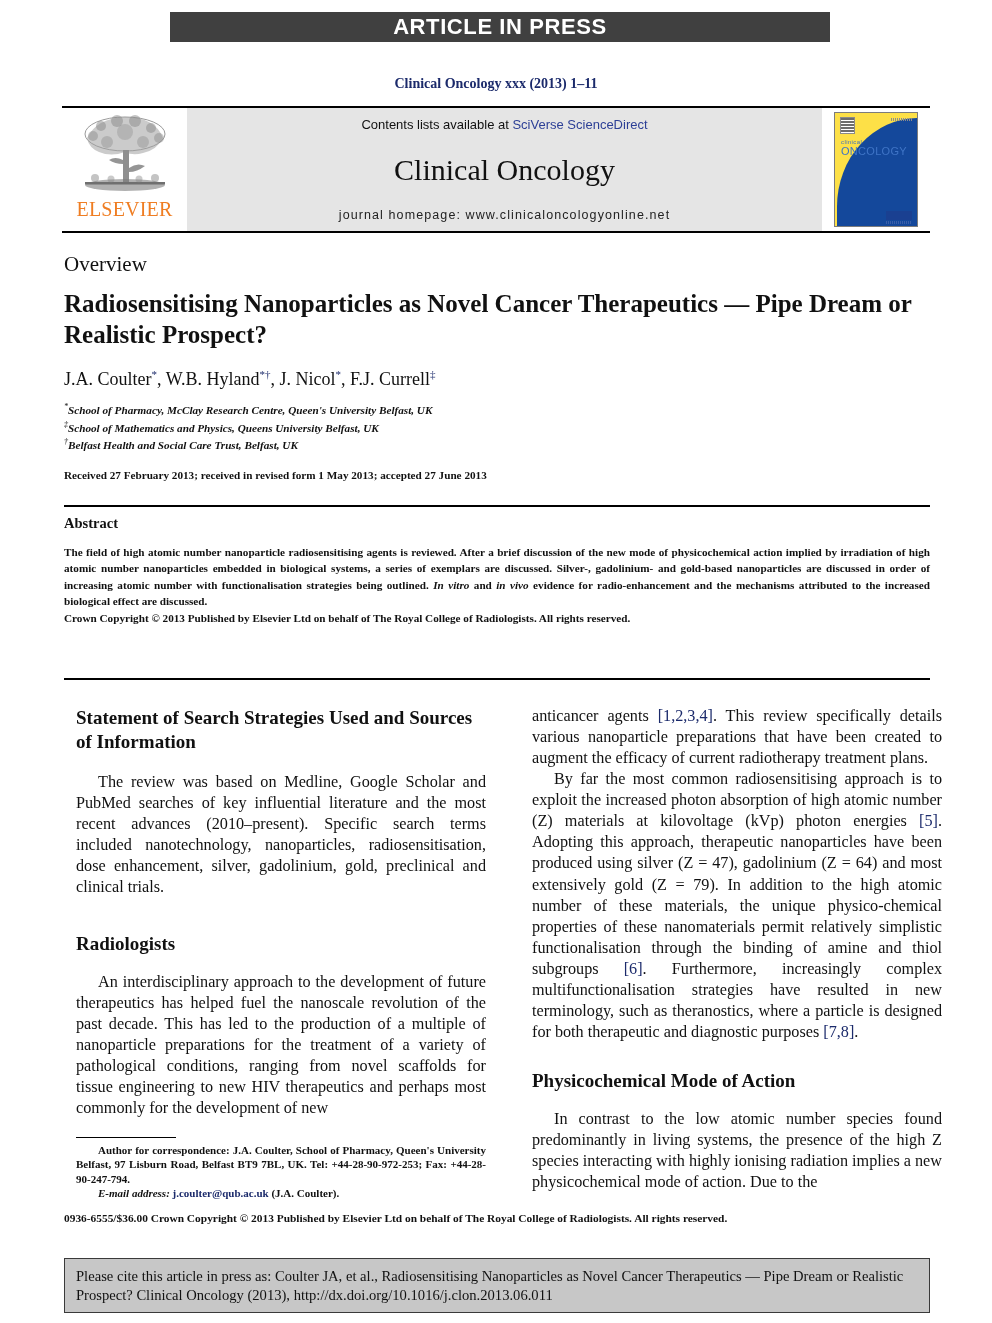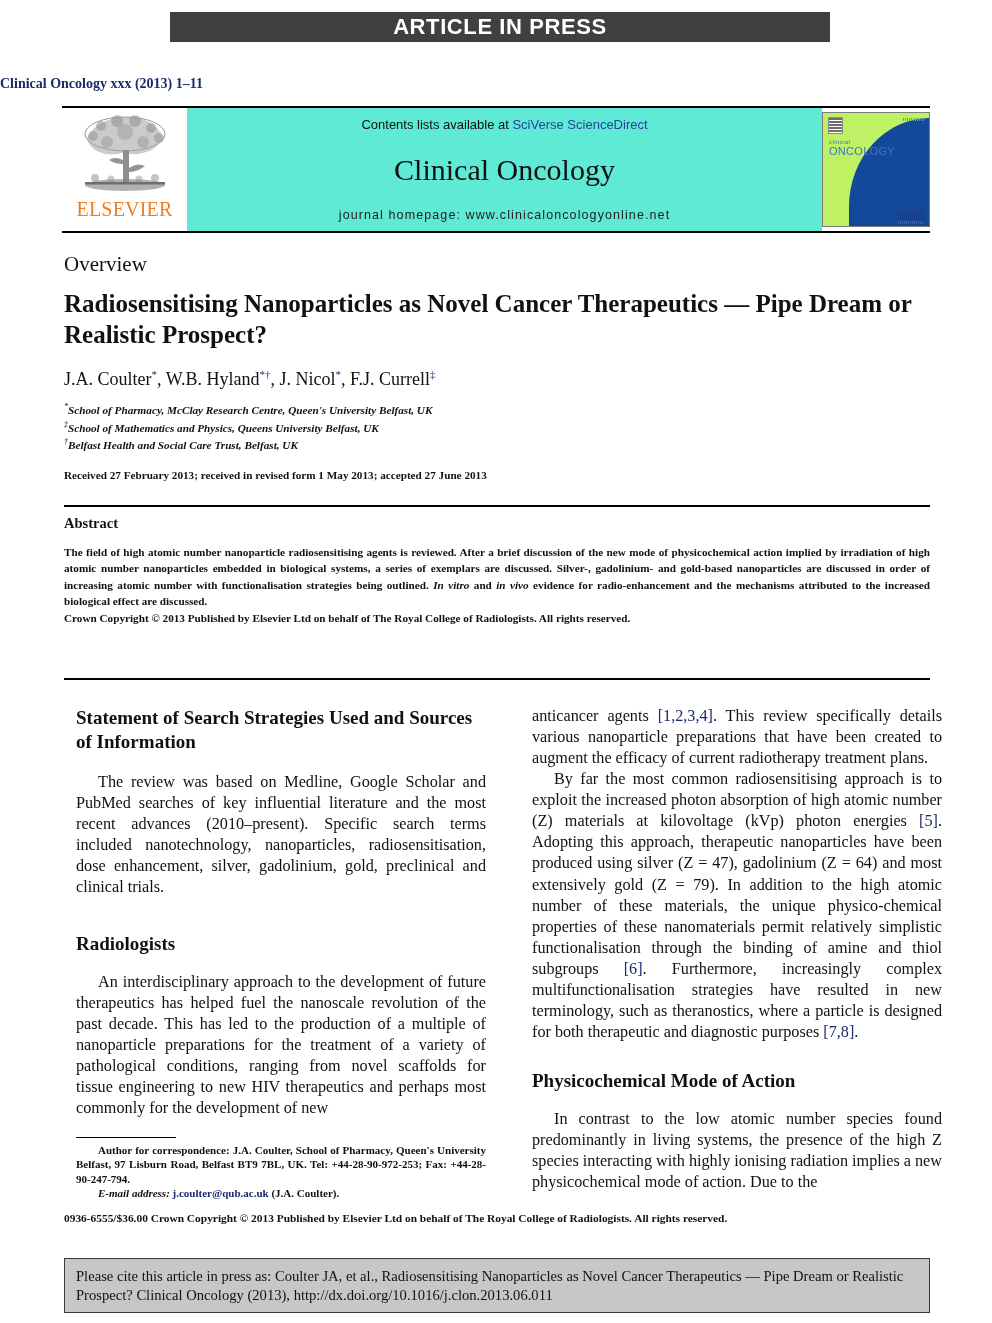--- a/index.html
+++ b/index.html
@@ -41,21 +41,21 @@
     font-size: 22px;
     letter-spacing: 0.6px;
   }
 
   
   .journal-ref {
     position: absolute;
     top: 76px;
     left: 0;
     width: 992px;
-    text-align: left;
+    text-align: center;
     color: #1b2a6b;
     font-family: "Liberation Serif", serif;
     font-weight: bold;
     font-size: 14px;
   }
 
   
   .masthead {
     position: absolute;
     left: 62px;
@@ -86,21 +86,21 @@
   .elsevier-word {
     font-family: "Liberation Serif", serif;
     color: #ef7d22;
     font-size: 20px;
     letter-spacing: 0.2px;
     line-height: 1;
     margin-top: 1px;
   }
   .mh-center {
     flex: 1 1 auto;
-    background: #5eead4;
+    background: #e5e5e5;
     position: relative;
     display: flex;
     flex-direction: column;
     align-items: center;
     justify-content: space-between;
     padding: 9px 0 9px 0;
     box-sizing: border-box;
   }
   .contents-line {
     font-family: "Liberation Sans", sans-serif;
@@ -127,23 +127,22 @@
     flex: 0 0 108px;
     display: flex;
     align-items: center;
     justify-content: center;
   }
   .cover {
     width: 82px;
     height: 113px;
     border: 1px solid #7c7c7c;
     position: relative;
-    background: #bef264;
+    background: #fde047;
     overflow: hidden;
-    padding-left: 24px;
   }
   .cover-swoosh {
     position: absolute;
     right: -28px;
     bottom: -10px;
     width: 108px;
     height: 118px;
     background: #14489b;
     border-radius: 75% 0 0 0;
   }

